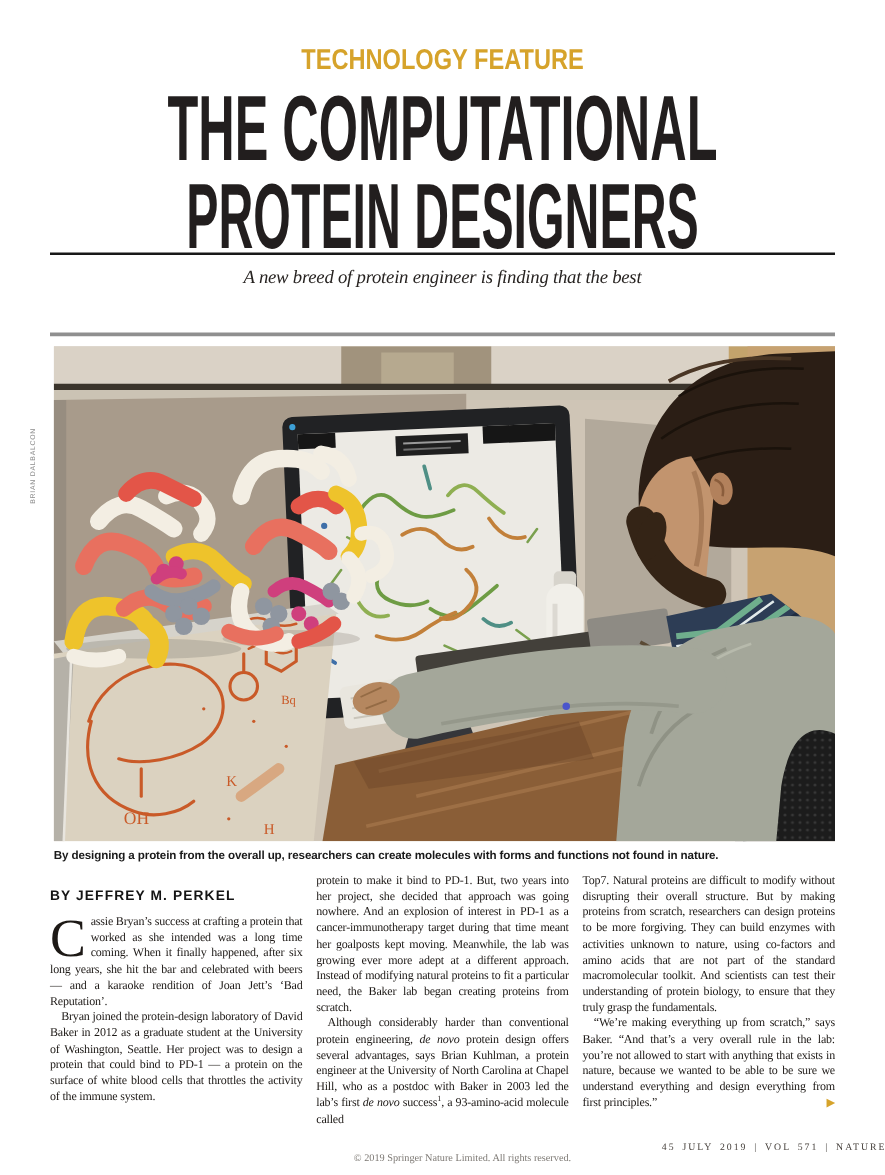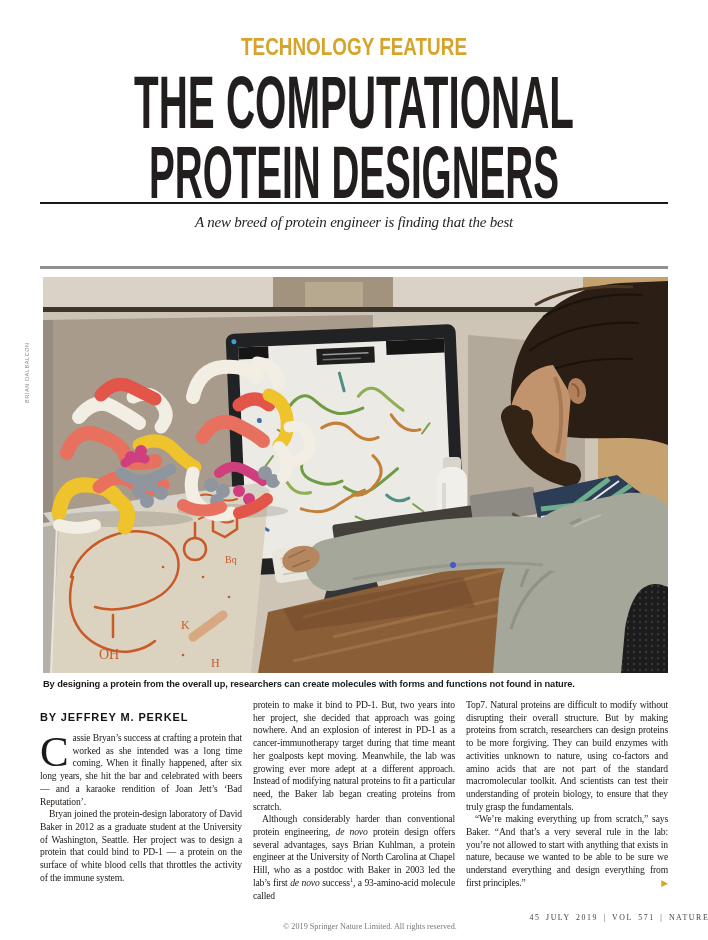--- a/index.html
+++ b/index.html
@@ -257,20 +257,20 @@
       <div class="byline">BY JEFFREY M. PERKEL</div>
       <p class="body-p"><span class="dropcap">C</span><span>assie Bryan’s success at crafting a protein that worked as she intended was a long time coming. When it finally happened, after six long years, she hit the bar and celebrated with beers — and a karaoke rendition of Joan Jett’s ‘Bad Reputation’.</span></p>
       <p class="body-p indent">Bryan joined the protein-design laboratory of David Baker in 2012 as a graduate student at the University of Washington, Seattle. Her project was to design a protein that could bind to PD-1 — a protein on the surface of white blood cells that throttles the activity of the immune system.</p>
     </div>
     <div class="col">
       <p class="body-p">protein to make it bind to PD-1. But, two years into her project, she decided that approach was going nowhere. And an explosion of interest in PD-1 as a cancer-immunotherapy target during that time meant her goalposts kept moving. Meanwhile, the lab was growing ever more adept at a different approach. Instead of modifying natural proteins to fit a particular need, the Baker lab began creating proteins from scratch.</p>
       <p class="body-p indent"><span>Although considerably harder than conventional protein engineering, </span><em>de novo</em><span> protein design offers several advantages, says Brian Kuhlman, a protein engineer at the University of North Carolina at Chapel Hill, who as a postdoc with Baker in 2003 led the lab’s first </span><em>de novo</em><span> success</span><sup>1</sup><span>, a 93-amino-acid molecule called</span></p>
     </div>
     <div class="col">
       <p class="body-p">Top7. Natural proteins are difficult to modify without disrupting their overall structure. But by making proteins from scratch, researchers can design proteins to be more forgiving. They can build enzymes with activities unknown to nature, using co-factors and amino acids that are not part of the standard macromolecular toolkit. And scientists can test their understanding of protein biology, to ensure that they truly grasp the fundamentals.</p>
-      <p class="body-p indent"><span>“We’re making everything up from scratch,” says Baker. “And that’s a very several rule in the lab: you’re not allowed to start with anything that exists in nature, because we wanted to be able to be sure we understand everything and design everything from first principles.”</span><span class="endmark">▶</span></p>
+      <p class="body-p indent"><span>“We’re making everything up from scratch,” says Baker. “And that’s a very overall rule in the lab: you’re not allowed to start with anything that exists in nature, because we wanted to be able to be sure we understand everything and design everything from first principles.”</span><span class="endmark">▶</span></p>
     </div>
   </div>
 
   <div class="folio">45 JULY 2019 | VOL 571 | NATURE | 585</div>
   <div class="copyright">© 2019 Springer Nature Limited. All rights reserved.</div>
 
 </div>
 
 </body></html>

